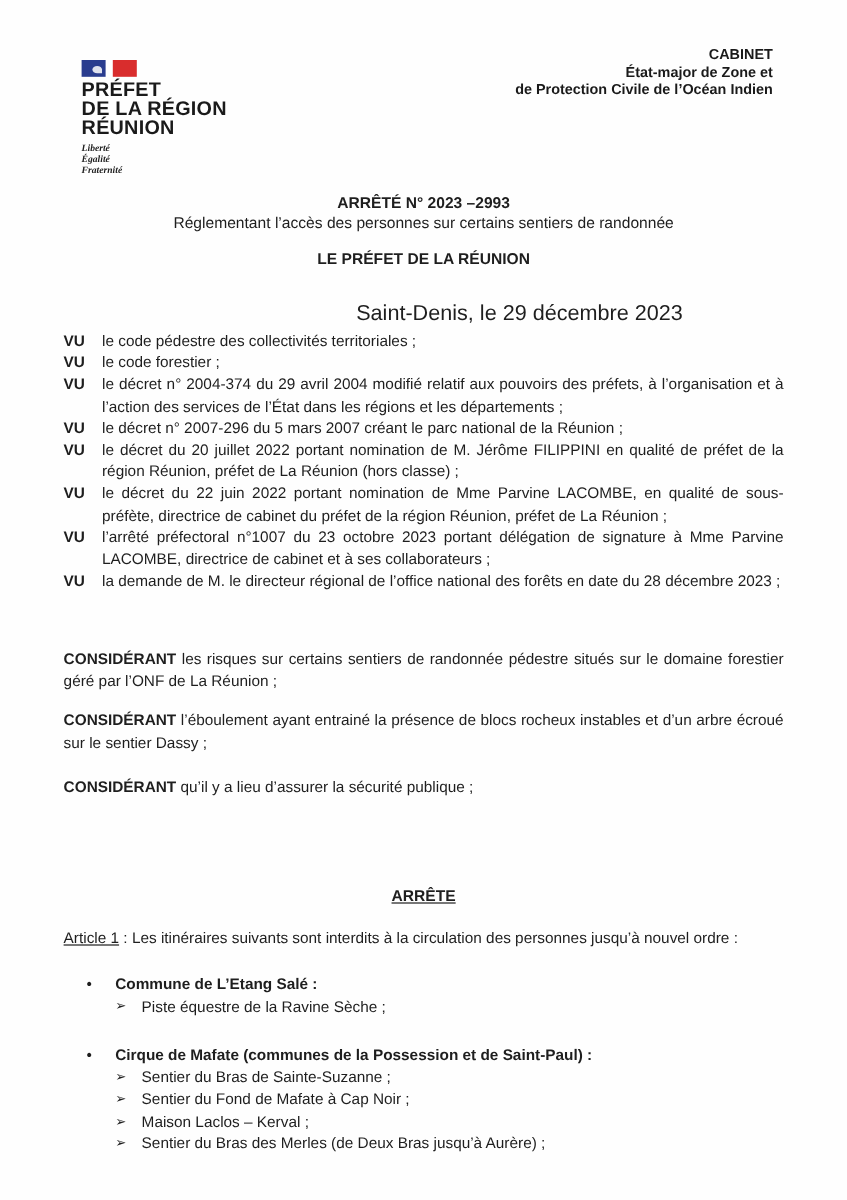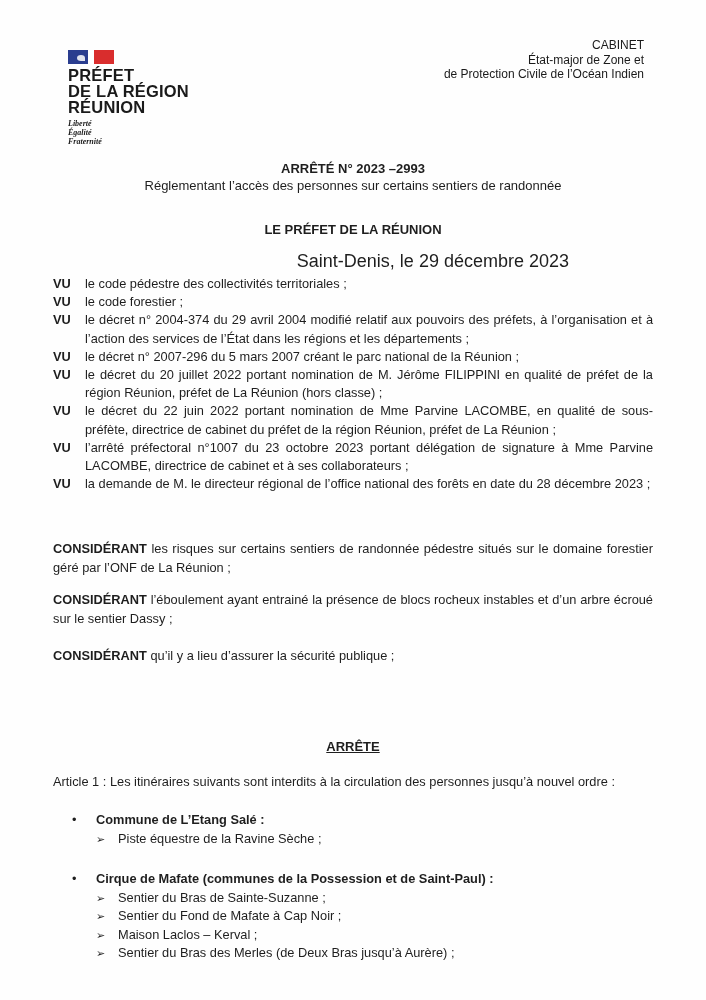--- a/index.html
+++ b/index.html
@@ -13,44 +13,44 @@
   
   .logo { position: absolute; left: 68px; top: 50px; }
   .flag { display: flex; width: 46px; height: 14px; margin-bottom: 3px; }
   .flag .blue { width: 20px; height: 14px; background: #2a3d8f; position: relative; }
   .flag .blue::after { content: ""; position: absolute; right: 3px; top: 5px; width: 8px; height: 6px; border-radius: 50% 50% 0 50%; background: #ffffff; opacity: .85; }
   .flag .white { width: 6px; height: 14px; background: #ffffff; }
   .flag .red { width: 20px; height: 14px; background: #d92d2d; }
   .logo-title { font-weight: bold; font-size: 16.5px; line-height: 16px; letter-spacing: .2px; color: #1a1a1a; }
   .motto { font-family: "Liberation Serif", "DejaVu Serif", serif; font-style: italic; font-weight: bold; font-size: 8px; line-height: 9px; margin-top: 4px; color: #222; }
 
-  .cabinet { position: absolute; right: 62px; top: 38px; text-align: right; font-weight: normal; font-size: 12px; line-height: 14.5px; color: #1a1a1a; }
+  .cabinet { position: absolute; right: 62px; top: 38px; text-align: right; font-weight: bold; font-size: 12px; line-height: 14.5px; color: #1a1a1a; }
 
   .title-block { position: absolute; left: 0; width: 706px; top: 160px; text-align: center; }
   .arrete-num { font-weight: bold; font-size: 13px; line-height: 17px; }
   .subtitle { font-size: 13px; line-height: 17px; }
-  .prefet { font-weight: bold; font-size: 13px; margin-top: 28px; text-align: center; }
+  .prefet { font-weight: bold; font-size: 13px; margin-top: 14px; text-align: center; }
 
   .date { position: absolute; right: 137px; top: 251px; font-size: 18px; }
 
   .vu-list { position: absolute; left: 53px; top: 275px; width: 600px; }
   .vu { display: flex; font-size: 12.8px; line-height: 18.2px; }
   .vu .kw { width: 32px; flex: none; font-weight: bold; }
   .vu .txt { flex: 1; text-align: justify; }
 
   .consid { position: absolute; left: 53px; width: 600px; font-size: 12.8px; line-height: 18.5px; text-align: justify; }
   .consid .kw { font-weight: bold; }
 
   .sur { position: absolute; left: 53px; top: 703px; font-size: 12.8px; display: flex; }
   .sur .kw { font-weight: bold; width: 44px; }
 
   .arrete-head { position: absolute; left: 0; width: 706px; top: 739px; text-align: center; font-weight: bold; font-size: 13px; text-decoration: underline; }
 
   .article { position: absolute; left: 53px; top: 773px; width: 600px; font-size: 12.8px; line-height: 18.5px; text-align: justify; }
-  .article .kw { }
+  .article .kw { text-decoration: underline; }
 
   .group { position: absolute; left: 72px; width: 580px; font-size: 12.8px; line-height: 18.5px; }
   .group-title { display: flex; font-weight: bold; }
   .bullet { width: 24px; flex: none; font-weight: normal; }
   .sub { display: flex; margin-left: 24px; }
   .arrow { width: 22px; flex: none; font-size: 11px; }
 </style>
 </head>
 <body>
 

